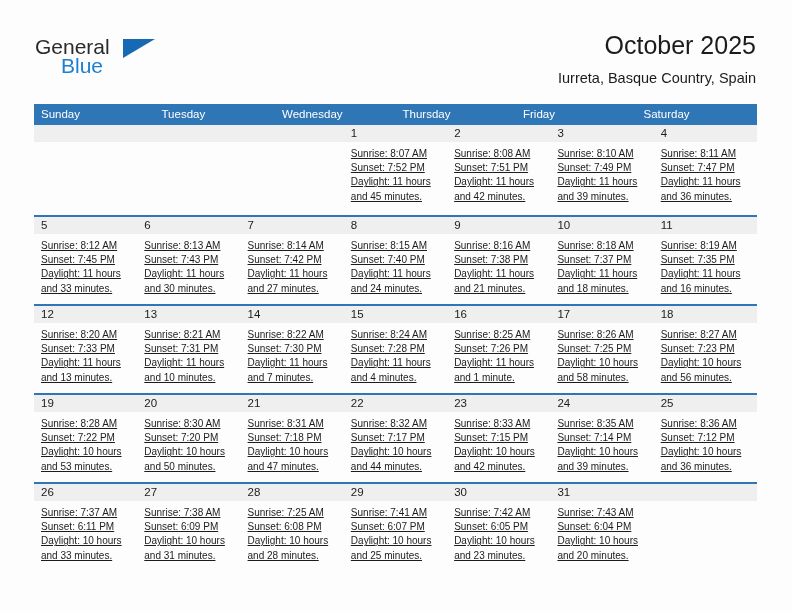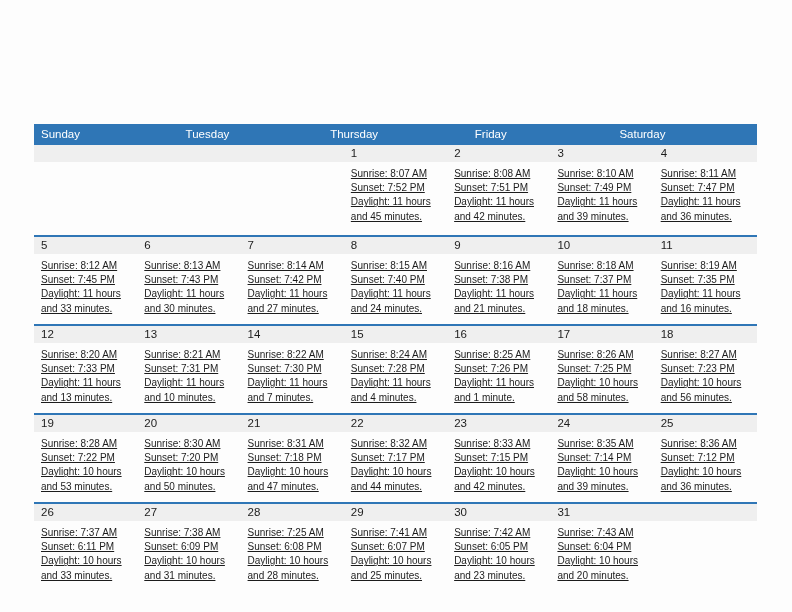--- a/index.html
+++ b/index.html
@@ -82,21 +82,20 @@
     margin-top: 8px;
     white-space: nowrap;
   }
 
   
   .calendar {
     position: absolute;
     left: 34px;
     top: 104px;
     width: 723px;
-    margin-top: 20px;
   }
   .dow-row {
     display: flex;
     background: #2f76b6;
     height: 21px;
   }
   .dow {
     flex: 1 1 0;
     color: #ffffff;
     font-size: 11.5px;
@@ -143,25 +142,40 @@
   }
   .cell.empty .daynum-band {
     background: #efefef;
   }
 </style>
 </head>
 <body>
 
 <div class="page">
 
+  <div class="header">
+
+    <div class="brand">
+      <span class="brand-general">General</span>
+      <span class="brand-tri"></span>
+      <span class="brand-blue">Blue</span>
+    </div>
+
+    <div class="title-block">
+      <h1 class="cal-title">October 2025</h1>
+      <div class="cal-subtitle">Iurreta, Basque Country, Spain</div>
+    </div>
+
+  </div>
 
   <div class="calendar">
     <div class="dow-row">
       <div class="dow">Sunday</div>
       <div class="dow">Tuesday</div>
+      <div class="dow">Wednesday</div>
       <div class="dow">Thursday</div>
       <div class="dow">Friday</div>
       <div class="dow">Saturday</div>
     </div>
 
     <div class="week first">
       <div class="cell empty">
         <div class="daynum-band"></div>
         <div class="cell-body">
           <div></div>

